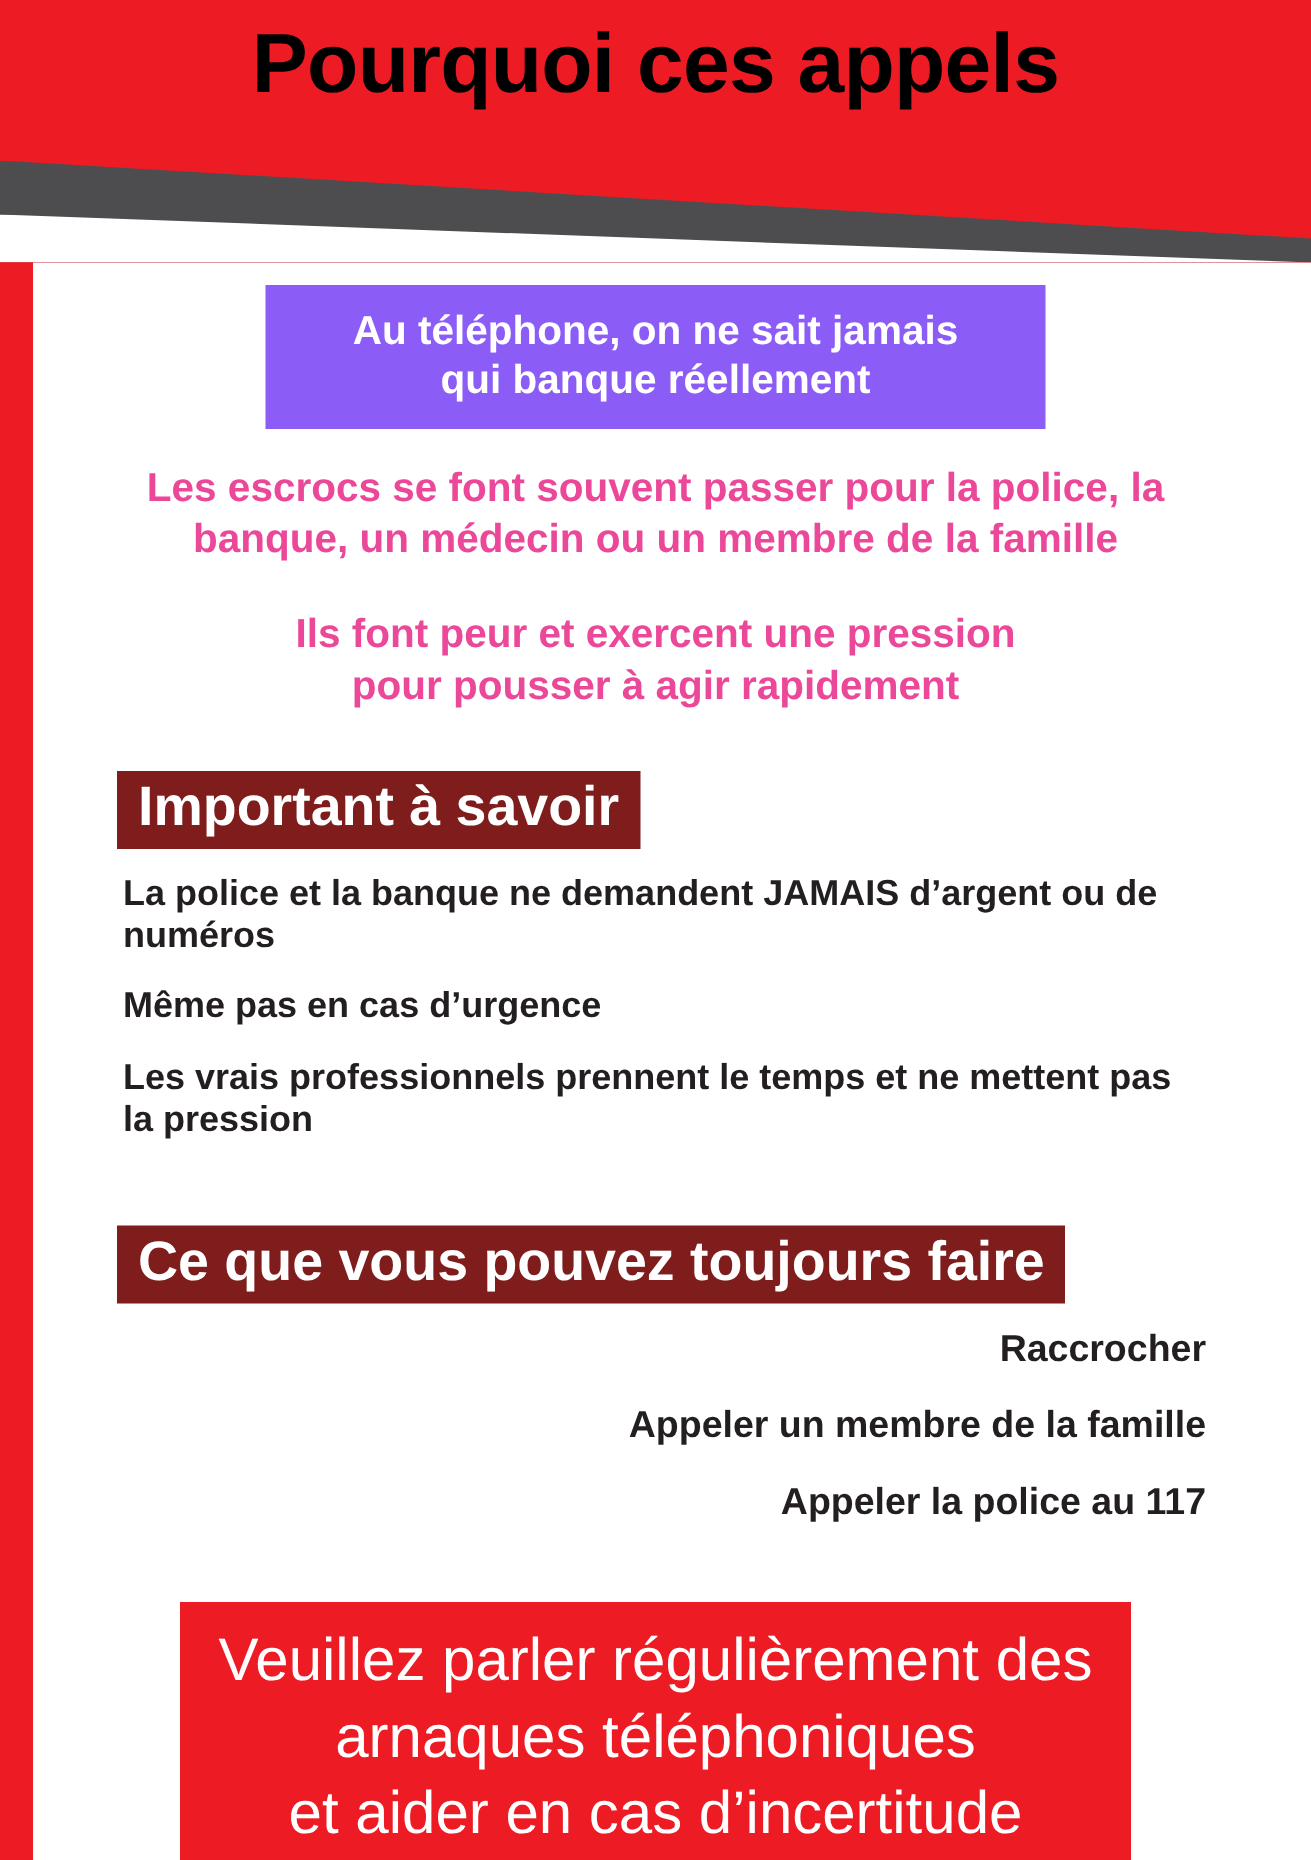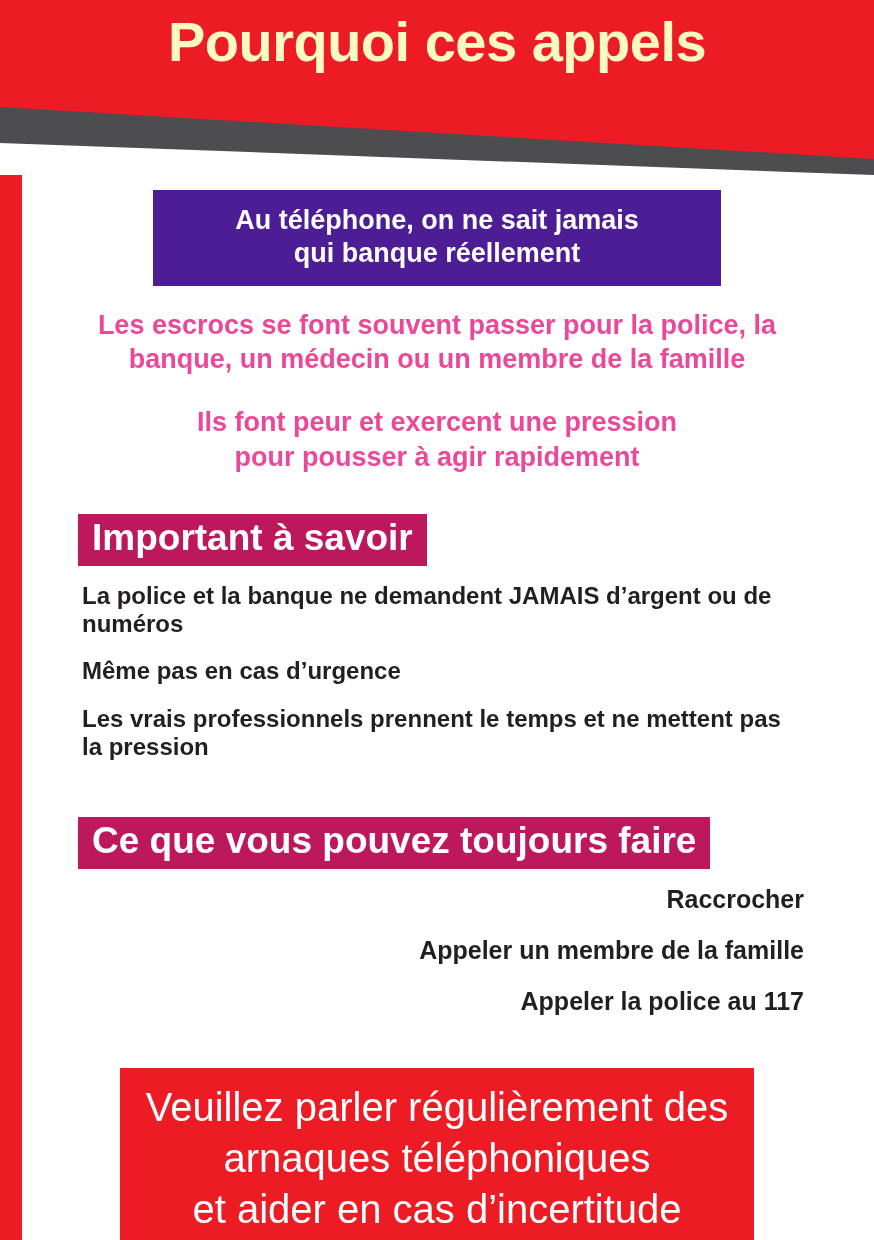--- a/index.html
+++ b/index.html
@@ -50,41 +50,41 @@
     bottom: 0;
     width: 874px;
     height: 46px;
     background: #ffffff;
     clip-path: polygon(0 14px, 874px 46px, 874px 46px, 0 46px);
   }
   .header-title {
     position: relative;
     z-index: 3;
     text-align: center;
-    color: #fef9c3;
+    color: #000000;
     font-size: 56px;
     font-weight: bold;
     line-height: 1.07;
     letter-spacing: -0.5px;
     padding: 12px 40px 0 40px;
     box-sizing: border-box;
   }
 
   
   .content {
     position: absolute;
     left: 0;
     top: 175px;
     width: 874px;
   }
 
   .banner {
-    width: 568px;
+    width: 520px;
     margin: 15px auto 0 auto;
-    background: #4c1d95;
+    background: #8b5cf6;
     color: #ffffff;
     text-align: center;
     font-size: 27px;
     font-weight: bold;
     line-height: 1.22;
     padding: 14px 10px 16px 10px;
     box-sizing: border-box;
   }
 
   .para {
@@ -95,21 +95,21 @@
     line-height: 1.28;
     padding: 0 32px;
     margin-top: 22px;
   }
   .para.second {
     margin-top: 28px;
   }
 
   .section-head {
     display: inline-block;
-    background: #be185d;
+    background: #7f1d1d;
     color: #ffffff;
     font-size: 37px;
     font-weight: bold;
     line-height: 1.1;
     padding: 4px 14px 7px 14px;
     margin-left: 78px;
     box-sizing: border-box;
   }
   .section-head-wrap {
     margin-top: 40px;

